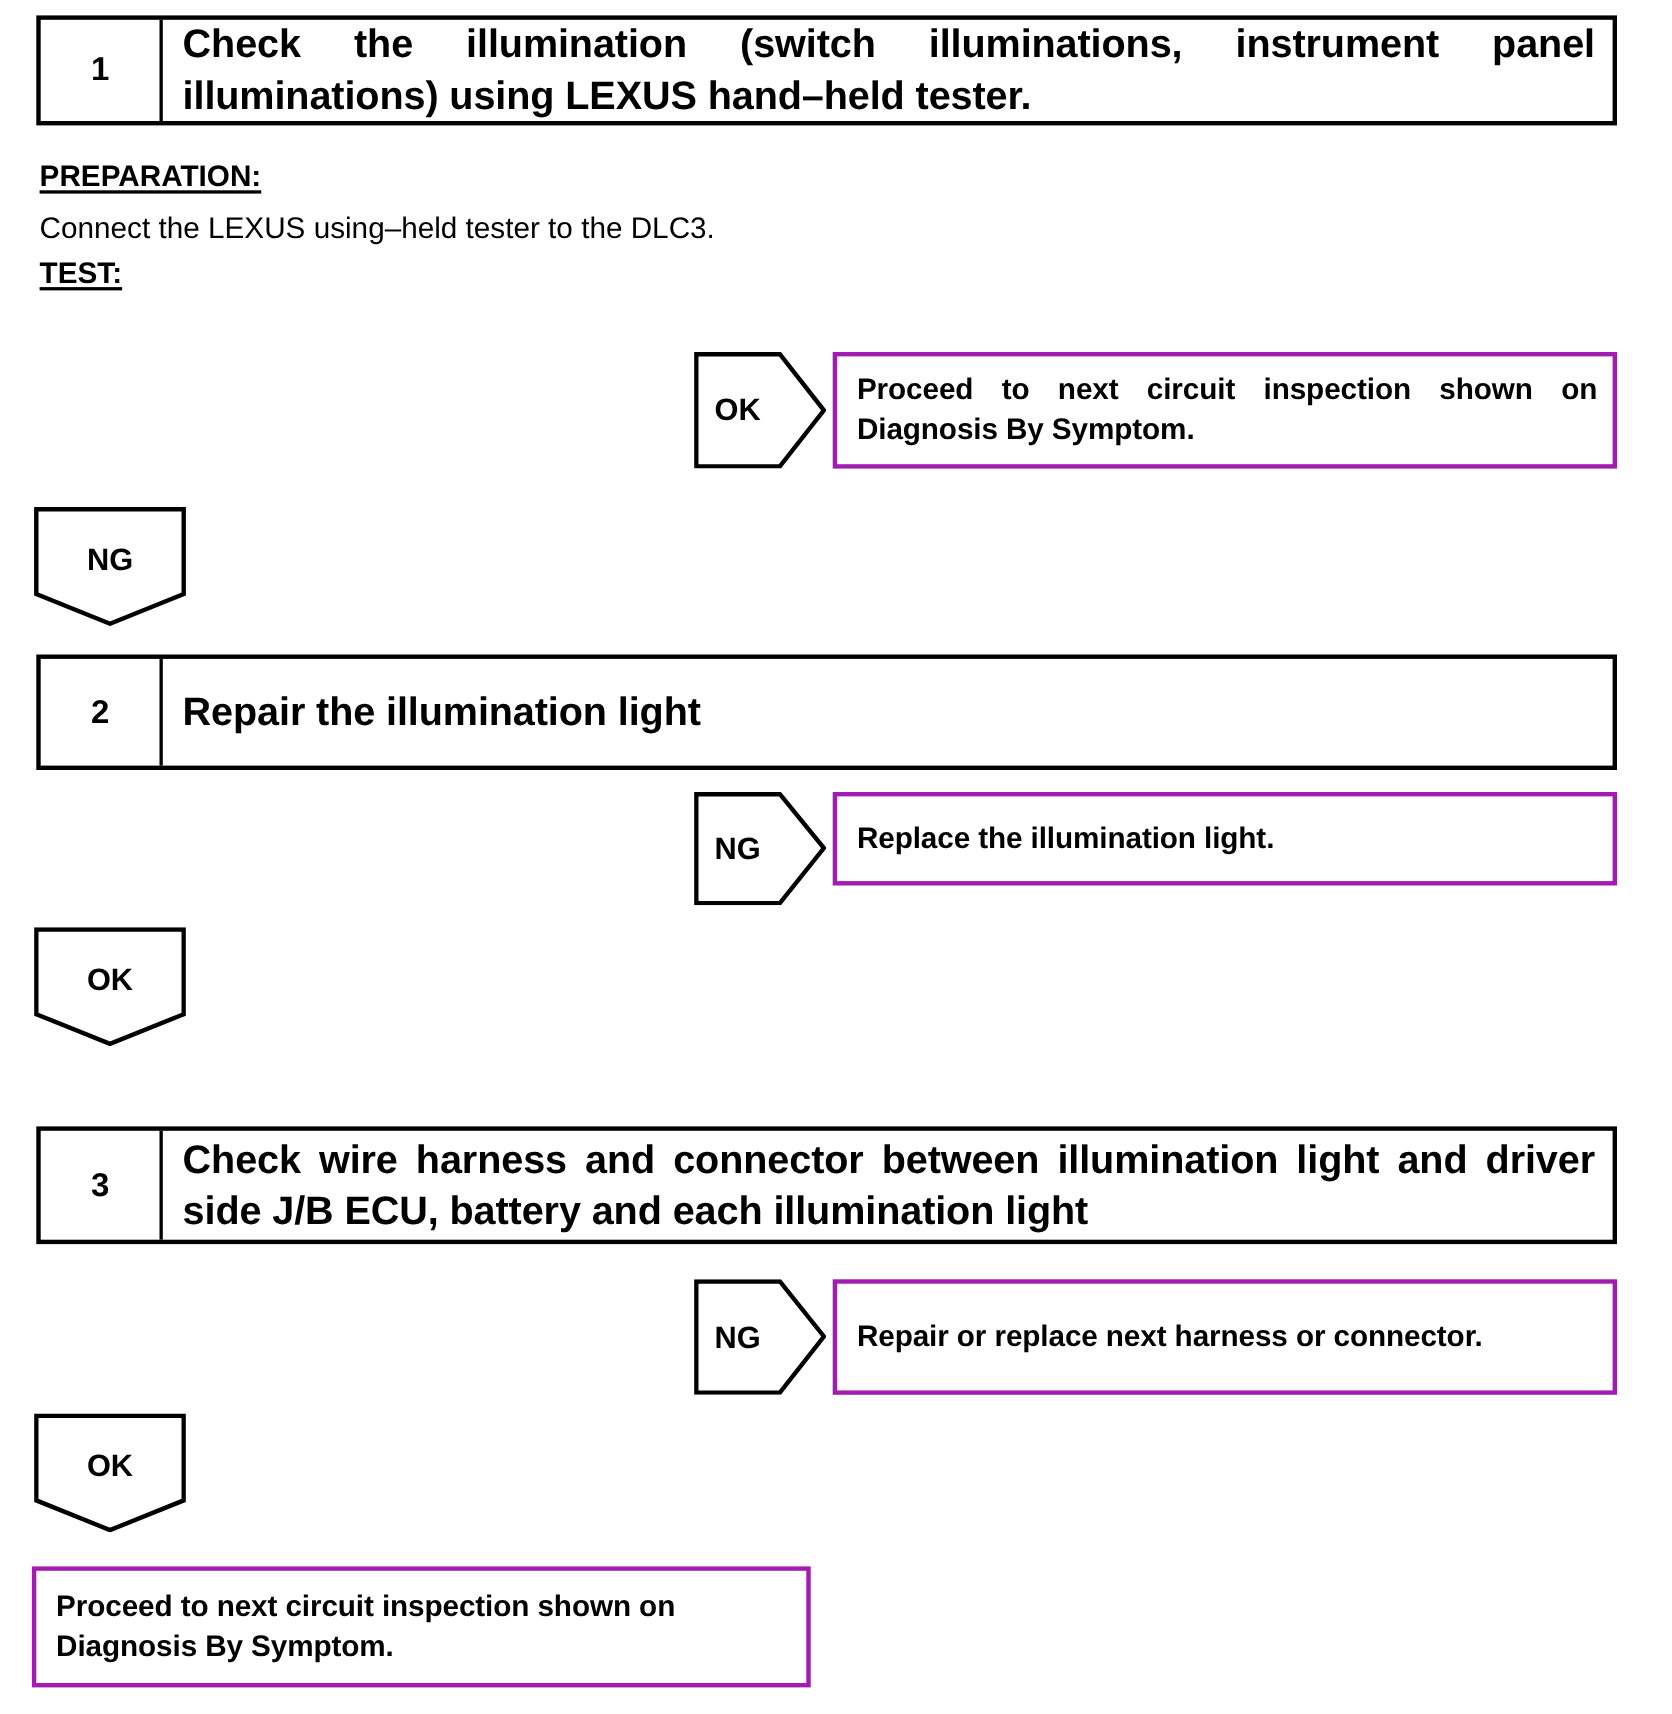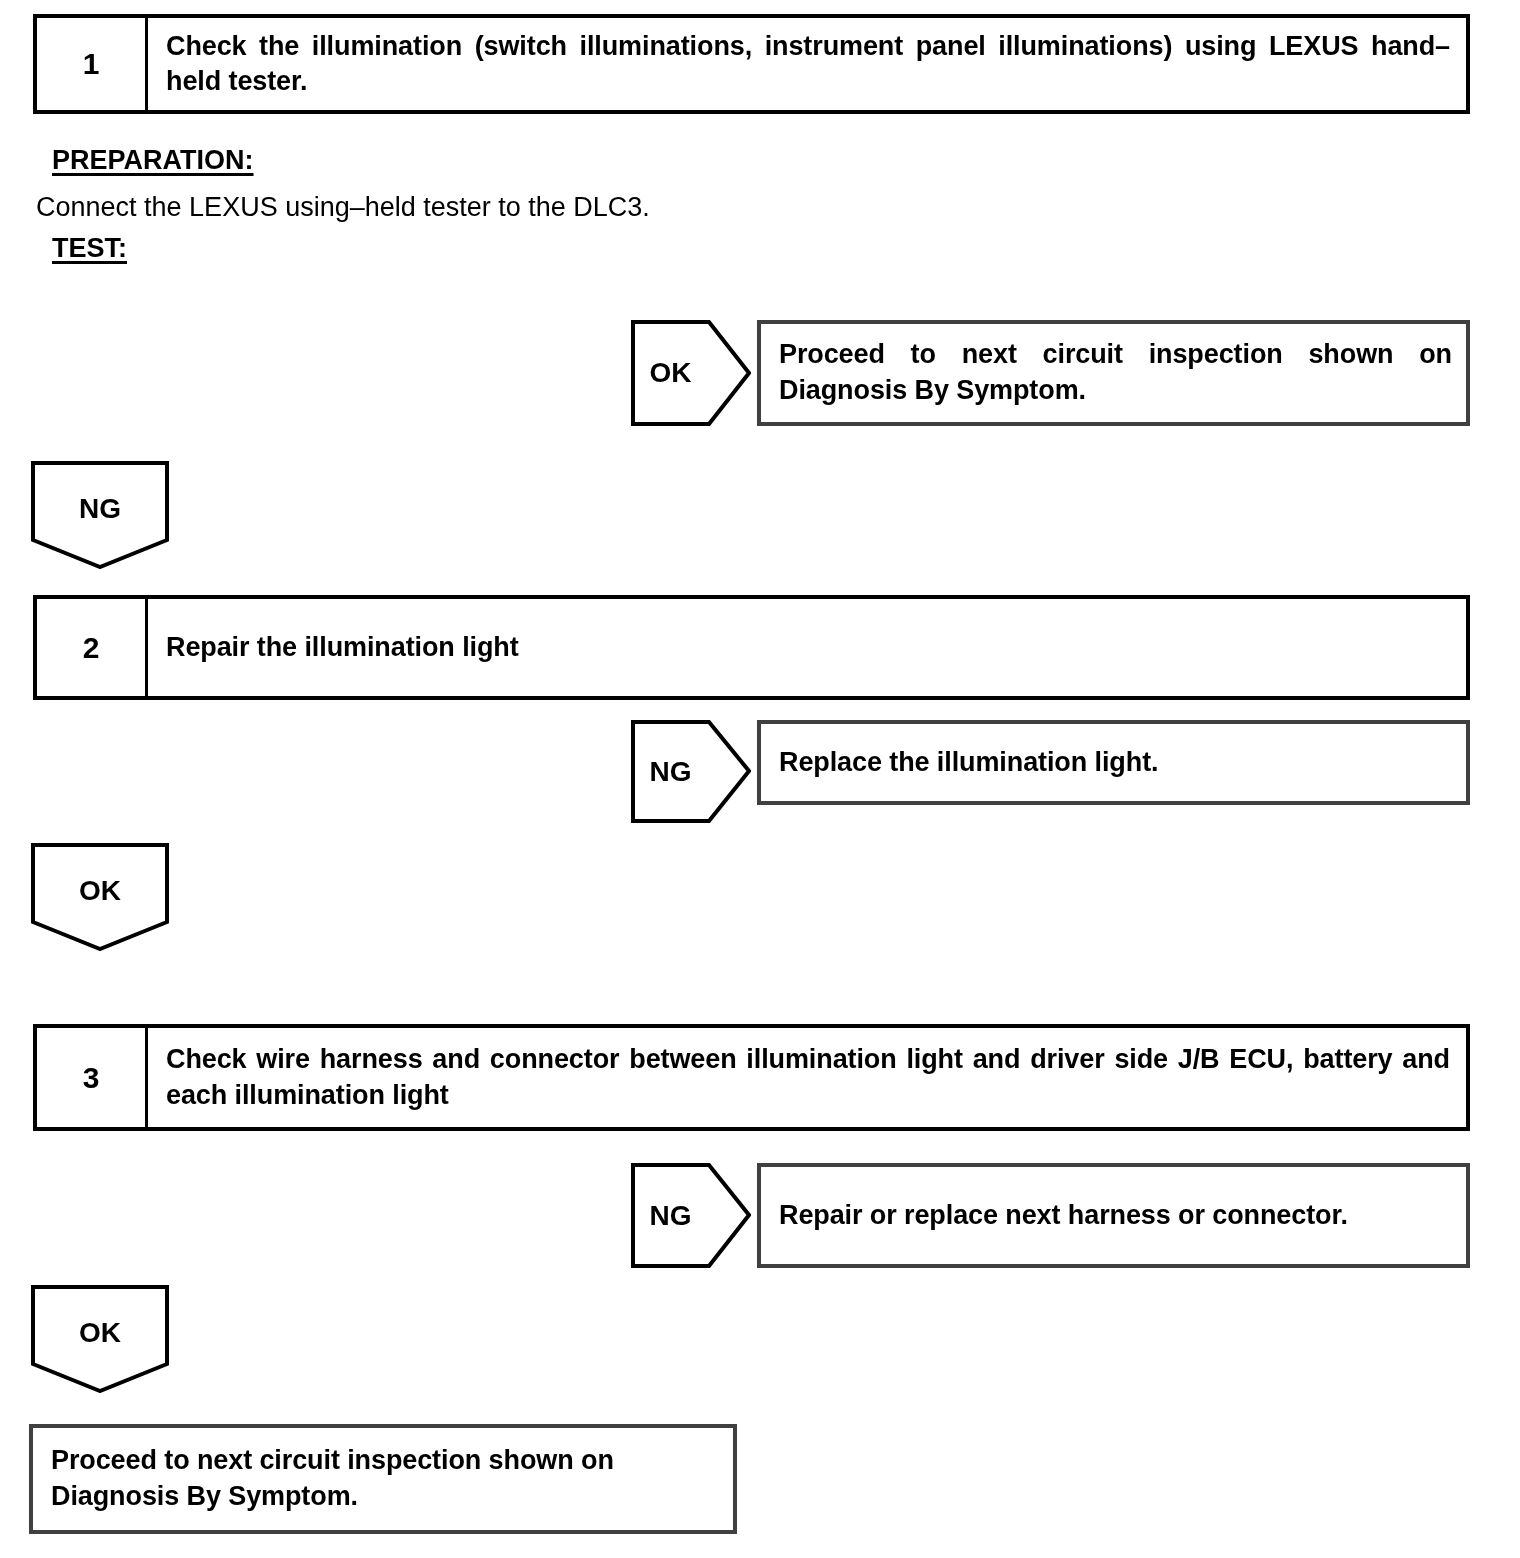--- a/index.html
+++ b/index.html
@@ -42,33 +42,33 @@
     font-weight: bold;
     font-size: 30px;
     line-height: 1;
   }
   .step-text {
     flex: 1 1 auto;
     display: flex;
     align-items: center;
     padding: 0 16px 0 18px;
     font-weight: bold;
-    font-size: 27px;
+    font-size: 36px;
     line-height: 1.30;
     letter-spacing: -0.1px;
   }
   .step-text.justified {
     text-align: justify;
     text-align-last: left;
   }
 
   
   .result-box {
     position: absolute;
-    border: 4px solid #404040;
+    border: 4px solid #a21caf;
     box-sizing: border-box;
     background: #fff;
     display: flex;
     align-items: center;
     padding: 0 14px 0 18px;
     font-weight: bold;
     font-size: 27px;
     line-height: 1.32;
     letter-spacing: -0.1px;
   }
@@ -133,21 +133,20 @@
     position: absolute;
     font-size: 27px;
     line-height: 1;
     white-space: nowrap;
   }
   .para.heading {
     font-weight: bold;
     text-decoration: underline;
     text-underline-offset: 4px;
     text-decoration-thickness: 3px;
-    margin-left: 16px;
   }
   .para.body {
     font-weight: normal;
   }
 </style>
 </head>
 <body>
 
 <div class="page">
 

